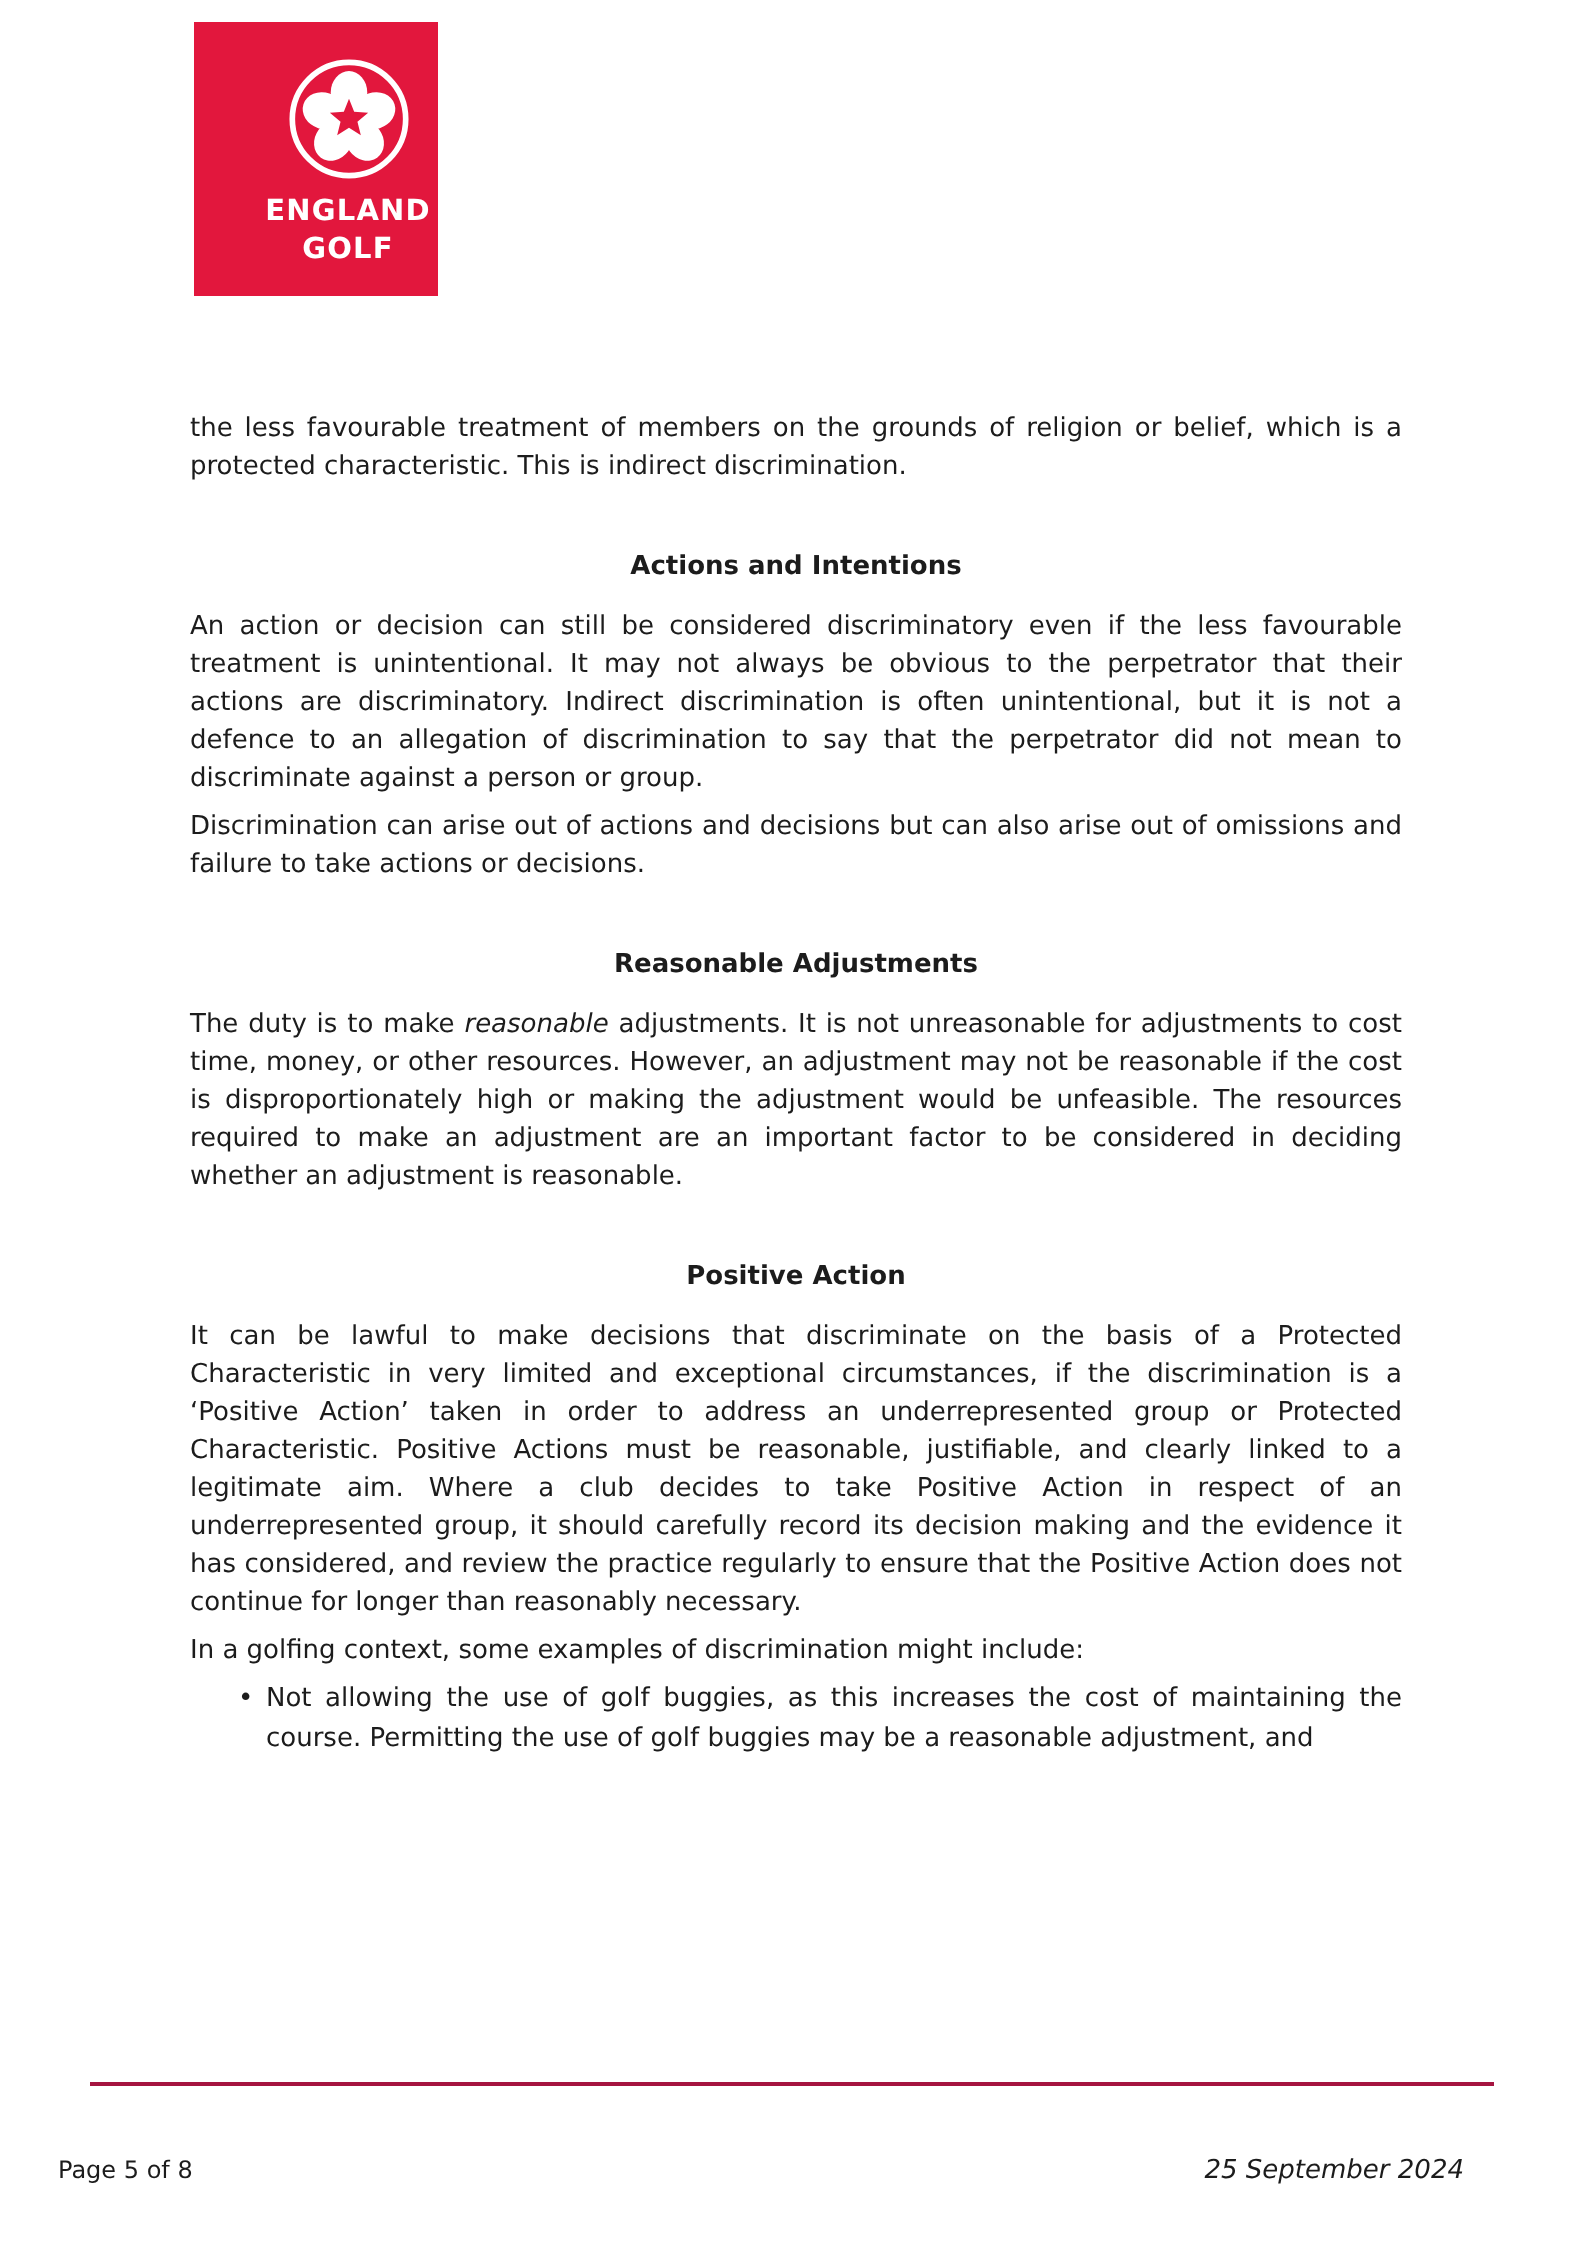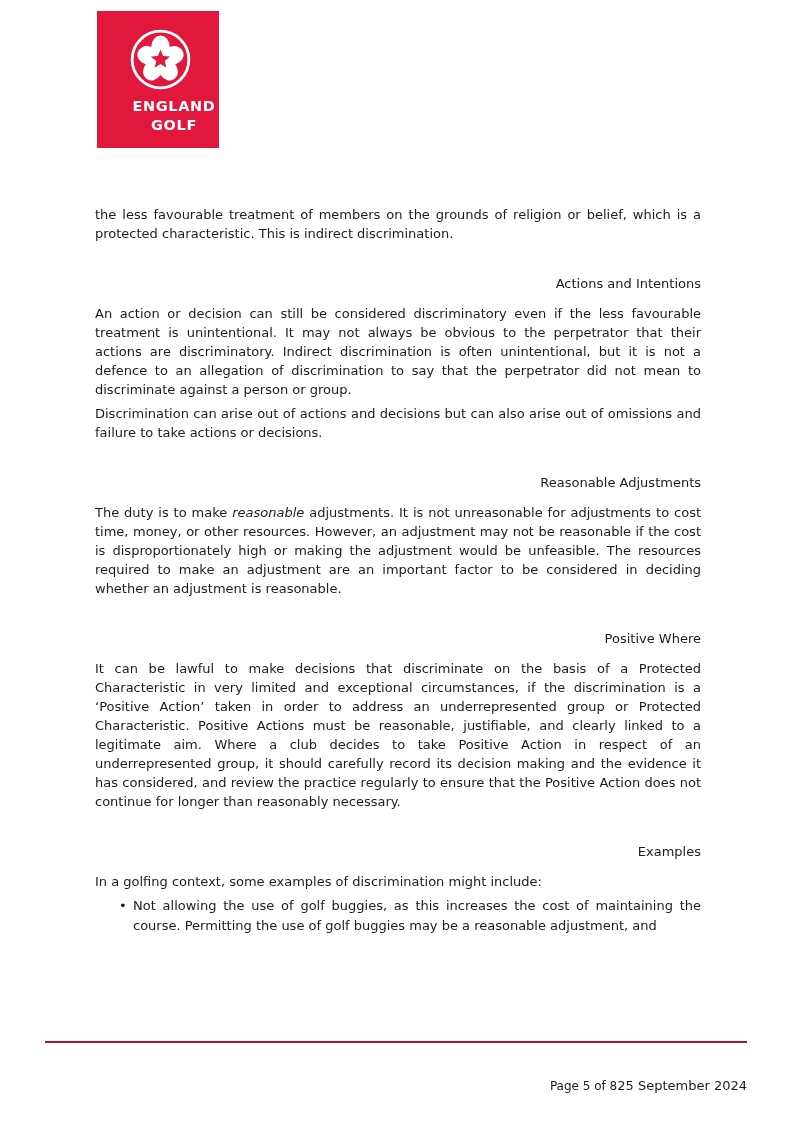--- a/index.html
+++ b/index.html
@@ -15,65 +15,65 @@
     position: relative;
     width: 793px; height: 1122px;
     background: #ffffff;
   }
 
   
   .logo {
     position: absolute; left: 97px; top: 11px;
     width: 122px; height: 137px;
     background: var(--brand-red, #E2173D);
-    display: flex; flex-direction: column;  padding-left: 32px;
+    display: flex; flex-direction: column; align-items: center; padding-left: 32px;
   }
   .logo-rose { margin-top: 17px; width: 63px; height: 63px; display: block; }
   .logo-text {
     margin-top: 6px;
     color: #ffffff; font-weight: bold;
     font-size: 14.5px; line-height: 19px;
     text-align: center; letter-spacing: 0.6px;
   }
 
   
   .content {
     position: absolute; left: 95px; top: 182px;
     width: 606px;
     font-size: 13px; line-height: 19px;
     text-align: justify;
     margin-top: 23px;
   }
   .content p { margin: 0 0 5px 0; }
   .content h2 {
     font-size: 13px; line-height: 18px;
-    font-weight: normal; text-align: right;
+    font-weight: bold; text-align: center;
     margin: 32px 0 11px 0;
   }
   .content i.em { font-style: italic; }
   .content ul { list-style: none; margin: 3px 0 0 0; padding: 0; }
   .content li { position: relative; padding-left: 38px; line-height: 20px; }
   .content .bullet-marker {
     position: absolute; left: 24px; top: 0;
     font-size: 13px;
   }
 
   
   .footer-rule {
     position: absolute; left: 45px; top: 1041px;
     width: 702px; height: 2px;
     background: var(--footer-rule, #A51440);
   }
   .footer {
-    position: absolute; left: 44px; top: 1078px;
+    position: absolute; left: 29px; top: 1078px;
     width: 703px;
-    display: flex; justify-content: flex-end; align-items: baseline;
+    display: flex; justify-content: space-between; align-items: baseline;
   }
   .footer .page-number { font-size: 12px; }
-  .footer .doc-date { font-size: 13px; }
+  .footer .doc-date { font-size: 13px; font-style: italic; }
 </style>
 </head>
 <body>
 
 <div class="page">
 
   <div class="logo">
     <svg class="logo-rose" viewBox="0 0 100 100" aria-hidden="true">
       <circle cx="50" cy="50" r="45" fill="none" stroke="#ffffff" stroke-width="4.5"></circle>
       <g fill="#ffffff">
@@ -95,24 +95,23 @@
   <main class="content">
     <p>the less favourable treatment of members on the grounds of religion or belief, which is a protected characteristic. This is indirect discrimination.</p>
 
     <h2>Actions and Intentions</h2>
     <p>An action or decision can still be considered discriminatory even if the less favourable treatment is unintentional. It may not always be obvious to the perpetrator that their actions are discriminatory. Indirect discrimination is often unintentional, but it is not a defence to an allegation of discrimination to say that the perpetrator did not mean to discriminate against a person or group.</p>
     <p>Discrimination can arise out of actions and decisions but can also arise out of omissions and failure to take actions or decisions.</p>
 
     <h2>Reasonable Adjustments</h2>
     <p><span>The duty is to make </span><i class="em">reasonable</i><span> adjustments. It is not unreasonable for adjustments to cost time, money, or other resources. However, an adjustment may not be reasonable if the cost is disproportionately high or making the adjustment would be unfeasible. The resources required to make an adjustment are an important factor to be considered in deciding whether an adjustment is reasonable.</span></p>
 
-    <h2>Positive Where</h2>
+    <h2>Positive Action</h2>
     <p>It can be lawful to make decisions that discriminate on the basis of a Protected Characteristic in very limited and exceptional circumstances, if the discrimination is a ‘Positive Action’ taken in order to address an underrepresented group or Protected Characteristic. Positive Actions must be reasonable, justifiable, and clearly linked to a legitimate aim. Where a club decides to take Positive Action in respect of an underrepresented group, it should carefully record its decision making and the evidence it has considered, and review the practice regularly to ensure that the Positive Action does not continue for longer than reasonably necessary.</p>
 
-    <h2>Examples</h2>
     <p>In a golfing context, some examples of discrimination might include:</p>
     <ul>
       <li>
         <span class="bullet-marker">•</span>
         <span>Not allowing the use of golf buggies, as this increases the cost of maintaining the course. Permitting the use of golf buggies may be a reasonable adjustment, and</span>
       </li>
     </ul>
   </main>
 
   <div class="footer-rule"></div>

